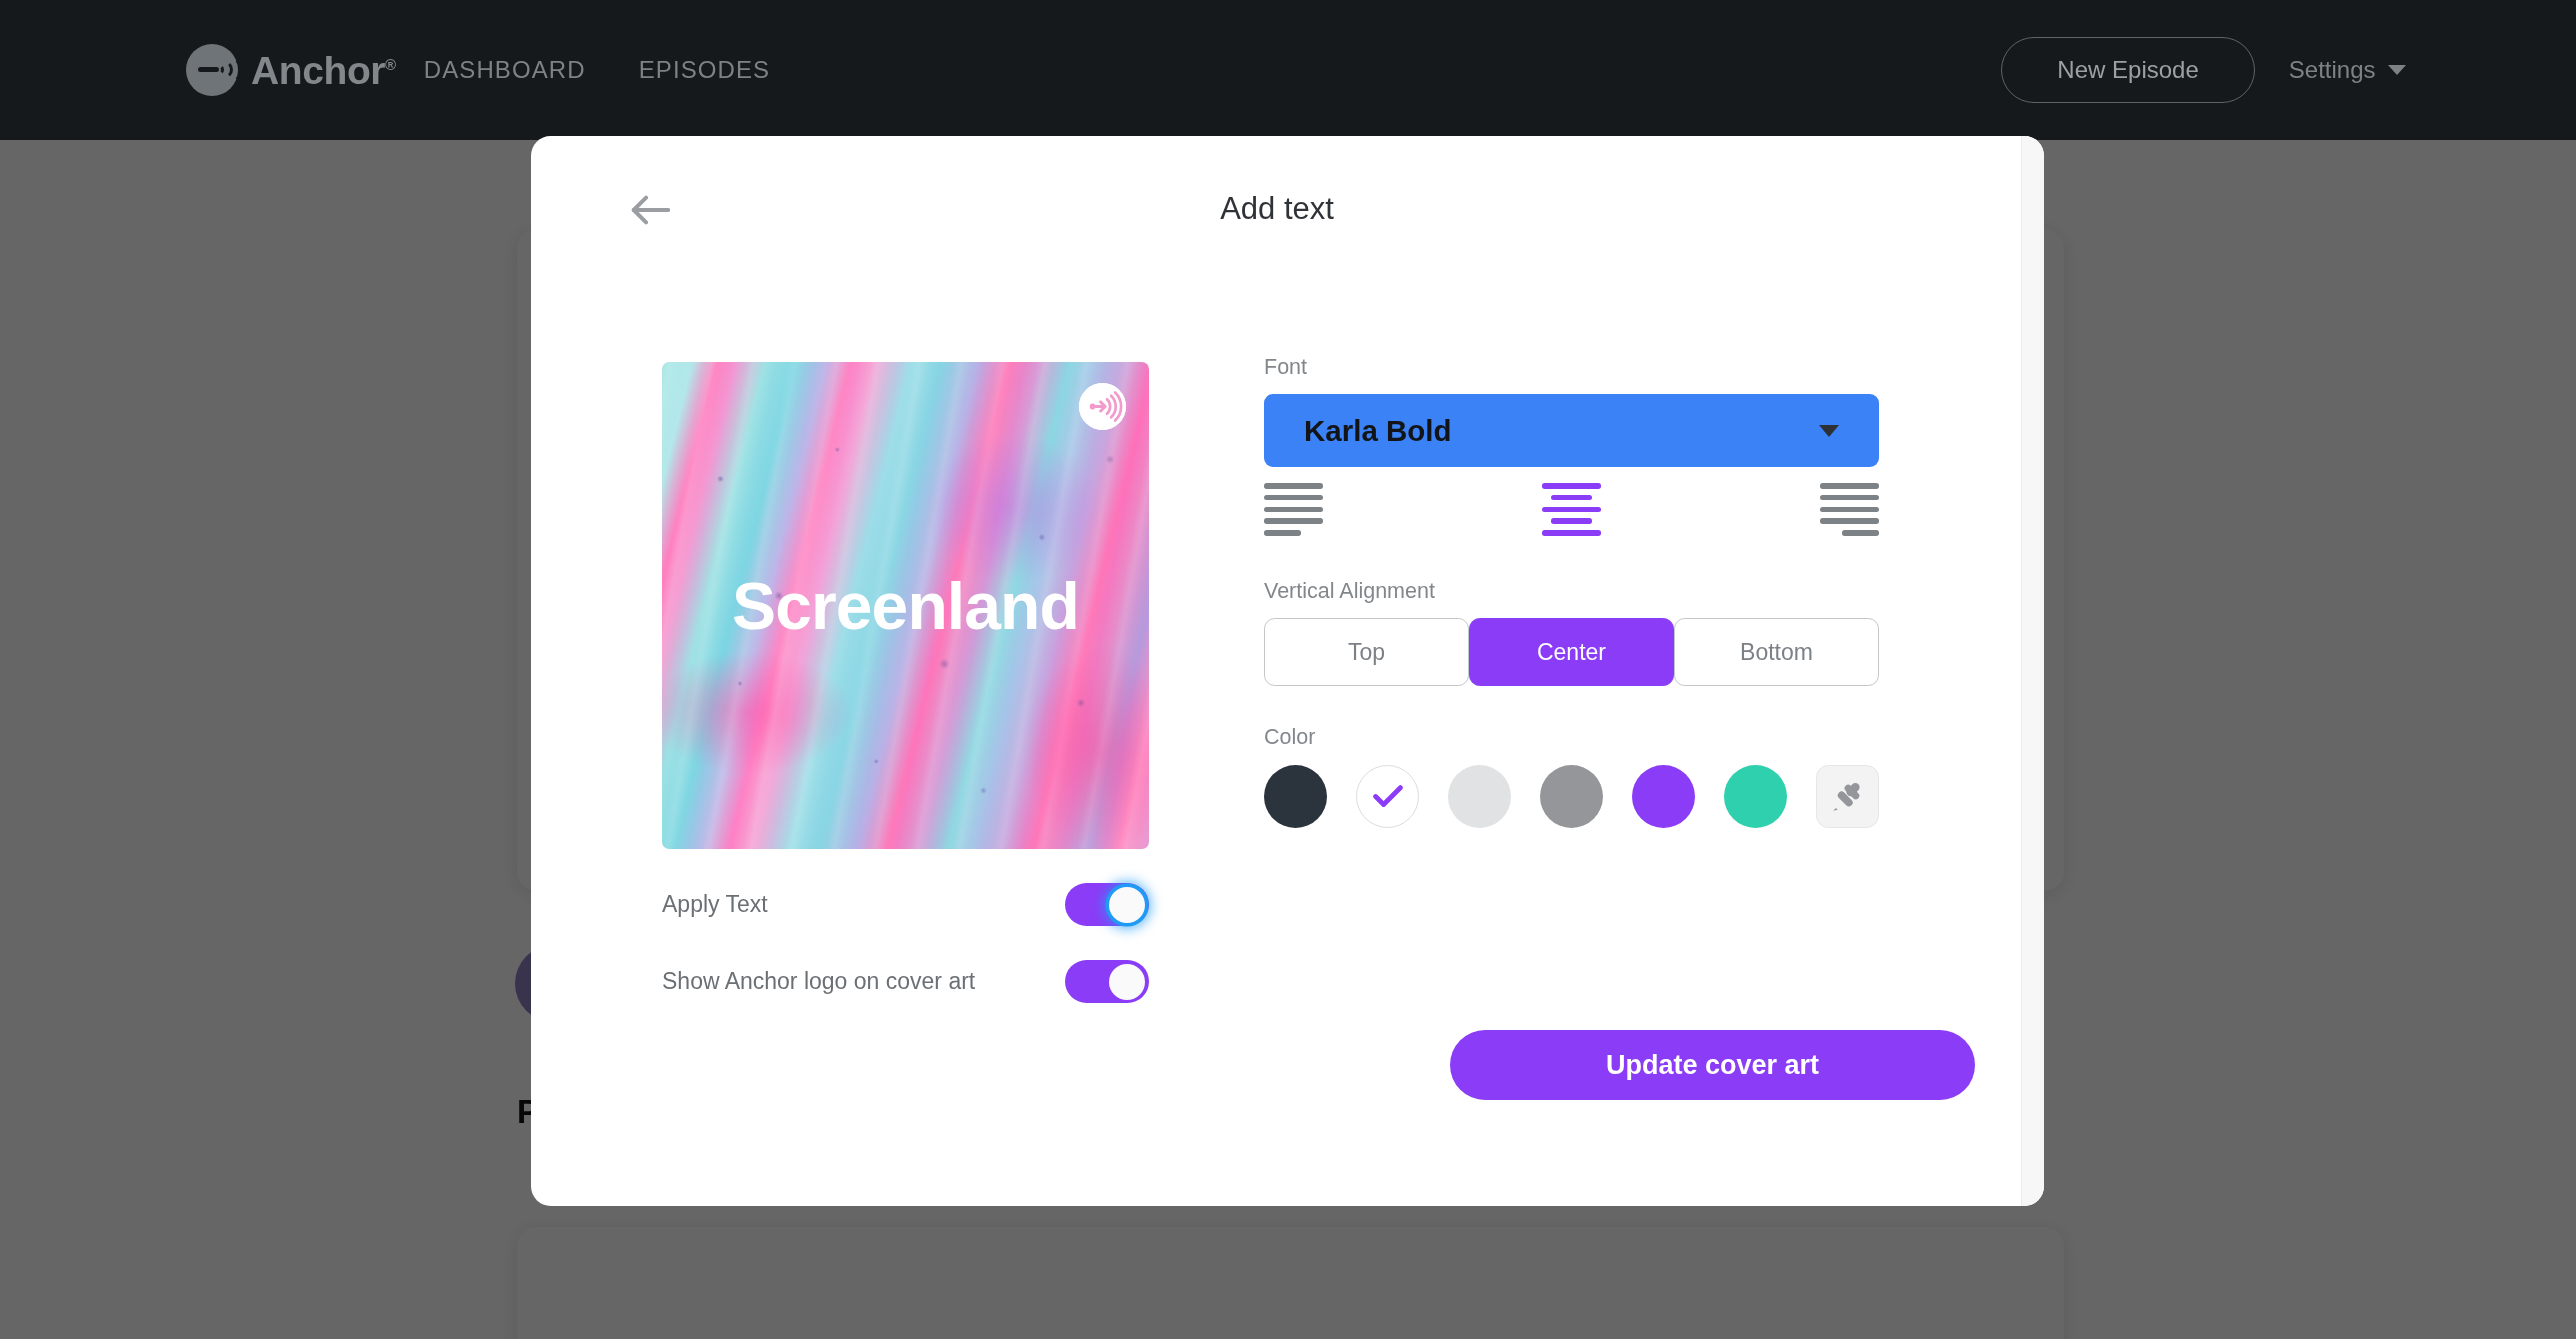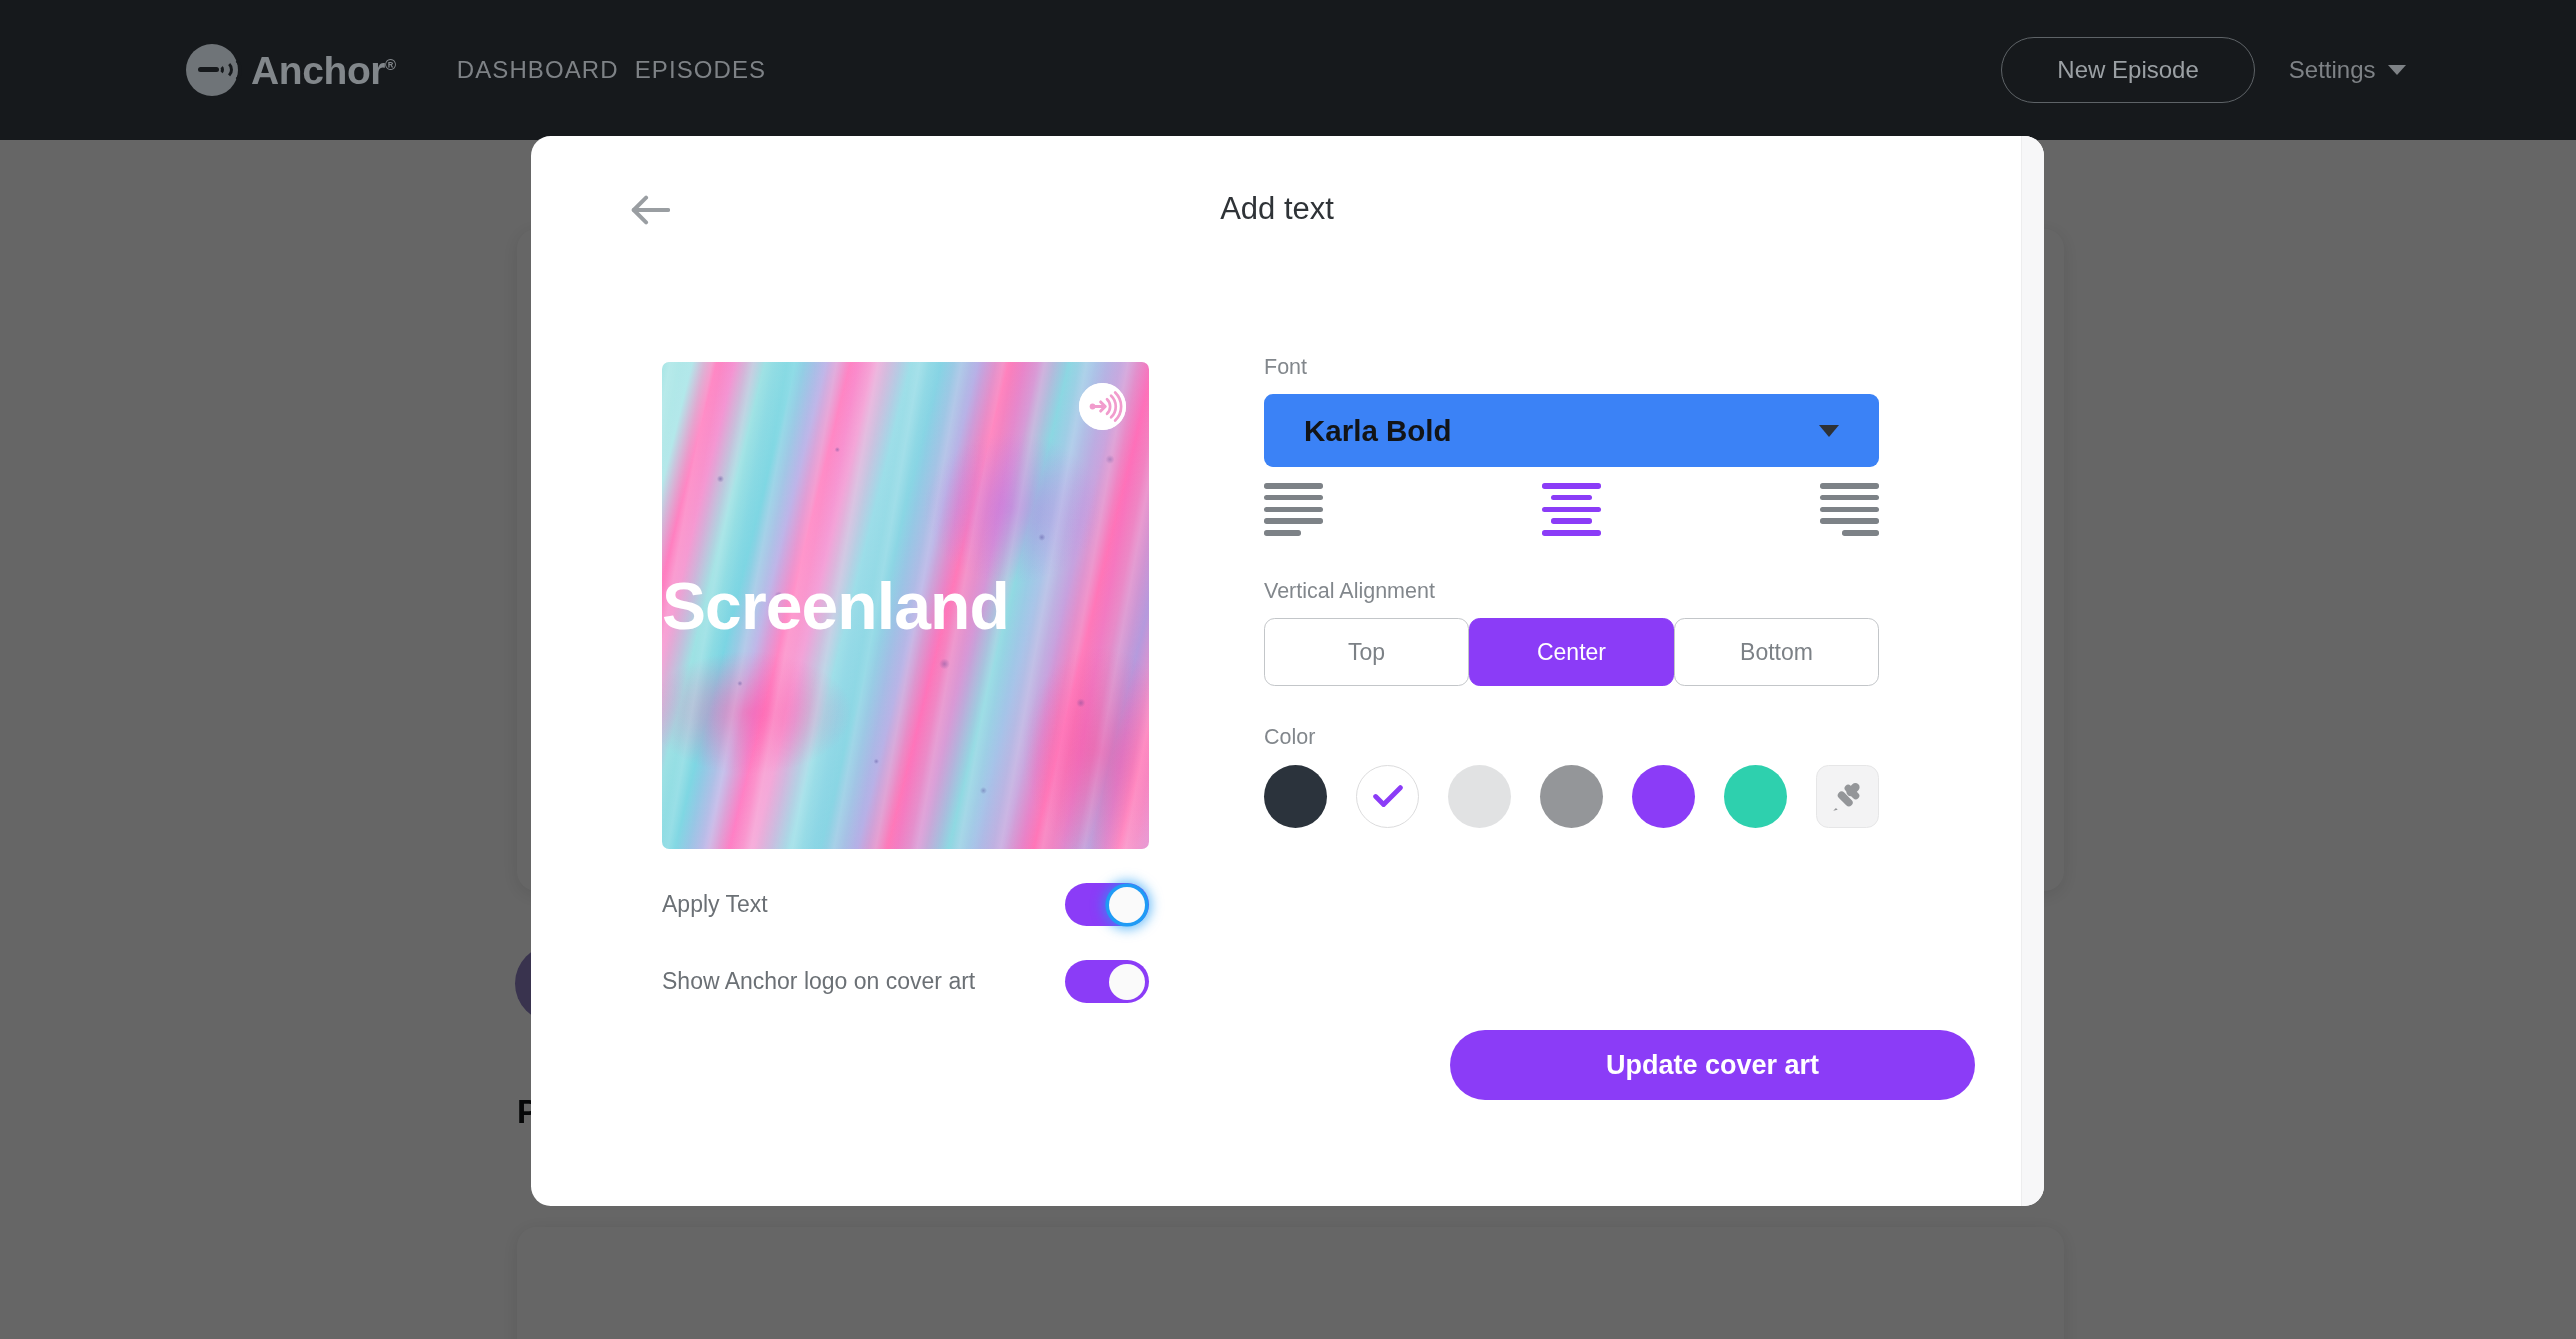--- a/index.html
+++ b/index.html
@@ -92,22 +92,22 @@
   }
   .brand-reg {
     color: #82878b;
     font-size: 15px;
     vertical-align: super;
     font-weight: 700;
   }
 
   .nav-links {
     display: flex;
-    gap: 16px;
-    margin-left: 61px;
+    gap: 53px;
+    margin-left: 28px;
     align-items: center;
   }
   .nav-link {
     color: #7e8286;
     font-size: 24px;
     letter-spacing: 1.1px;
     font-weight: 400;
     cursor: pointer;
   }
 
@@ -282,20 +282,21 @@
       radial-gradient(circle 2.7px at 44% 82%, rgba(70,60,140,0.4), transparent),
       radial-gradient(circle 3.6px at 66% 88%, rgba(70,60,140,0.35), transparent),
       radial-gradient(circle 2.7px at 16% 66%, rgba(70,60,140,0.4), transparent),
       radial-gradient(circle 4.5px at 92% 20%, rgba(70,60,140,0.3), transparent);
   }
   #cover-text {
     position: absolute;
     left: 0; right: 0;
     top: 50%;
     transform: translateY(-50%);
+    text-align: center;
     color: #ffffff;
     font-size: 66px;
     font-weight: 700;
     white-space: nowrap;
     letter-spacing: -0.9px;
     z-index: 3;
   }
   #anchor-badge {
     position: absolute;
     right: 23px; top: 20.6px;

